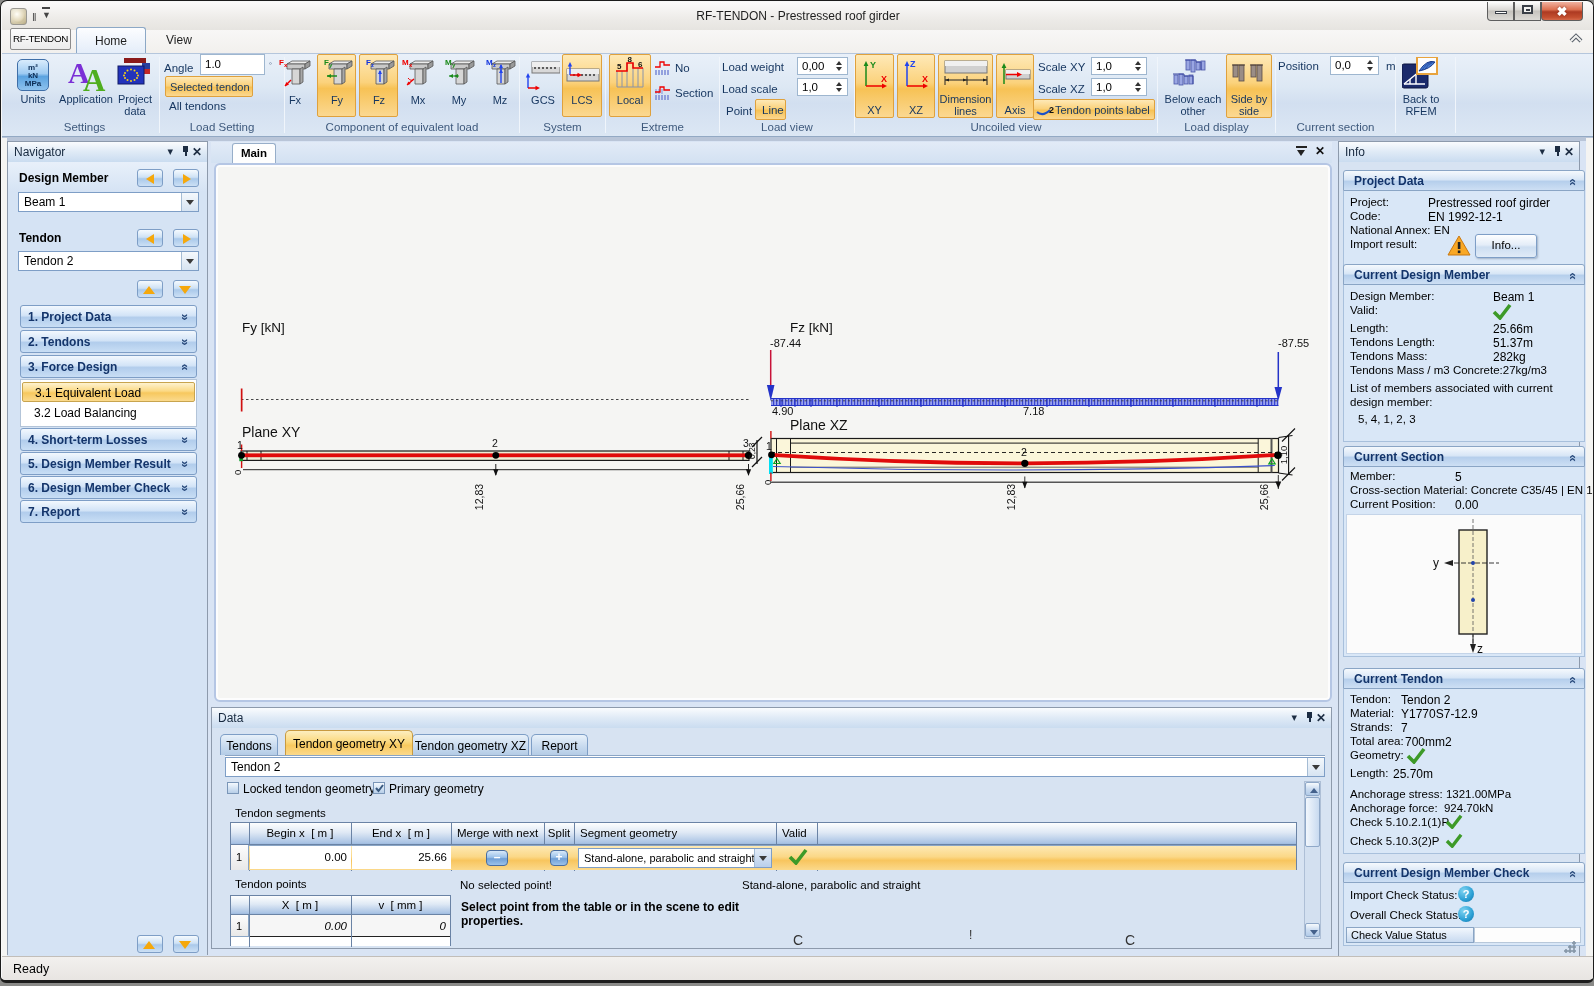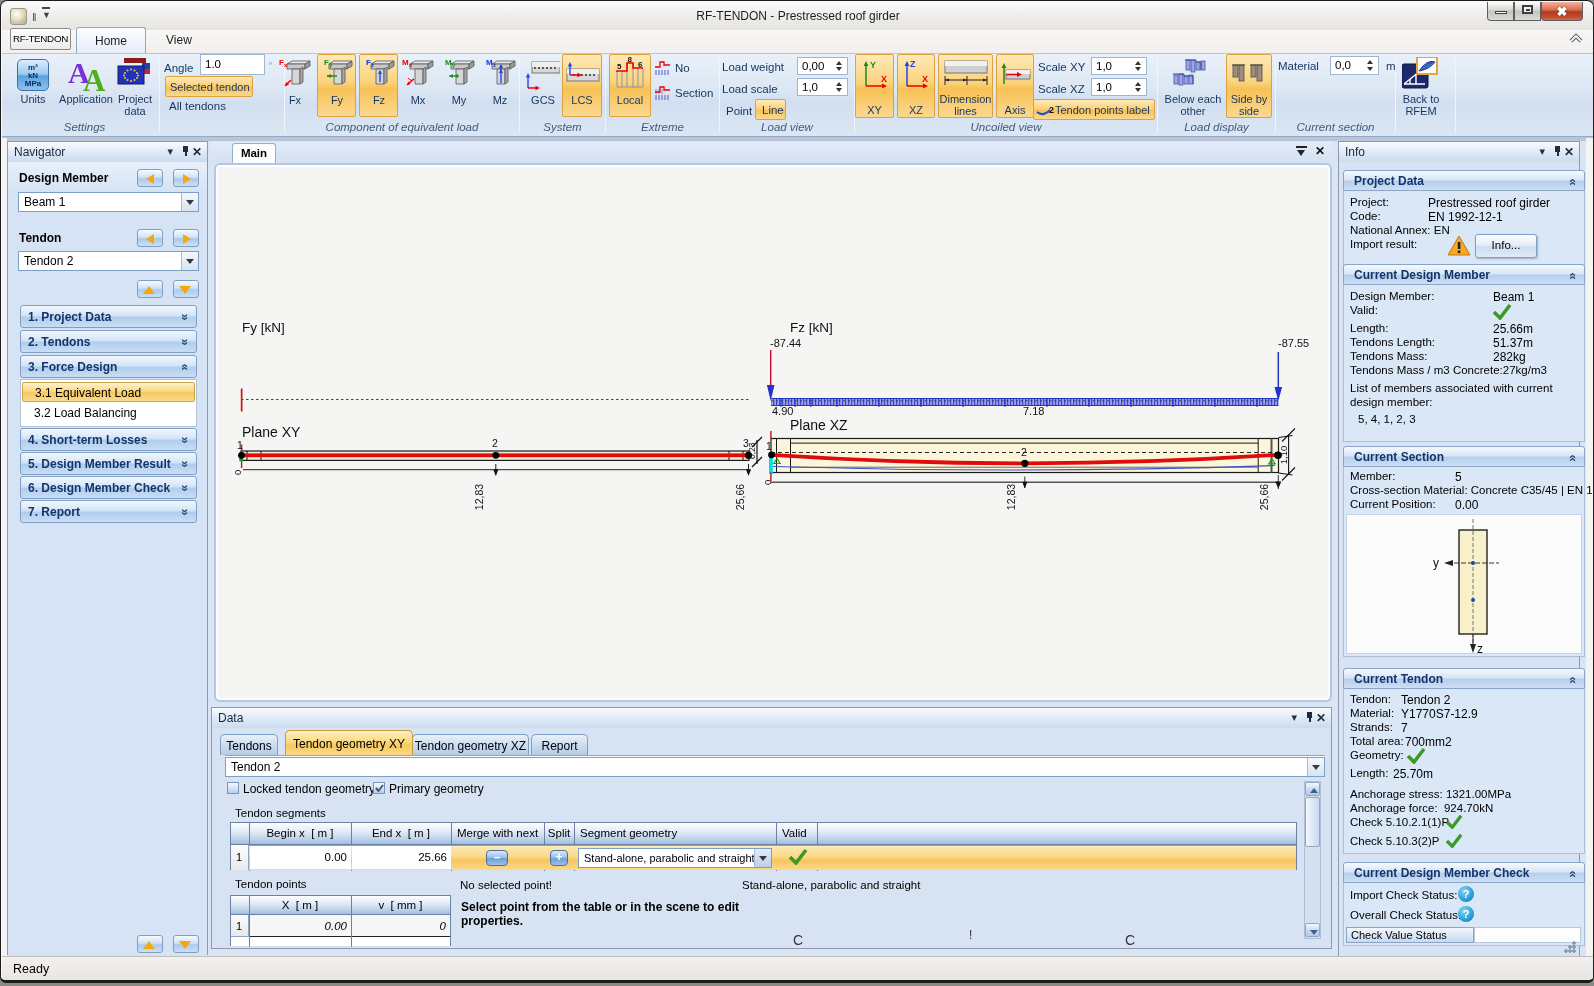--- a/index.html
+++ b/index.html
@@ -16,21 +16,21 @@
 .winbtn{position:absolute;top:1px;height:19px;border:1px solid #5e5e5e;border-top:none;background:linear-gradient(#fdfdfd,#d9d7d3 45%,#c6c3be 50%,#dcdad6);}
 .winbtn.close{background:linear-gradient(#f0b2a0,#dd7152 42%,#ad3a22 55%,#c44f30 85%,#d4694a);}
 .winbtn span{position:absolute;left:0;top:0;width:100%;text-align:center;font-size:10px;color:#222;}
 
 #tabrow{position:absolute;left:1px;top:29px;width:1592px;height:29px;background:linear-gradient(#f8f7f6,#f0eeeb);}
 #apptab{position:absolute;left:8px;top:-2px;width:61px;height:22px;border:1px solid #8b8b8b;background:linear-gradient(#fdfdfd,#ececec);font-size:9.8px;letter-spacing:-0.3px;text-align:center;line-height:20px;border-radius:2px;}
 .rtab{position:absolute;top:-3px;height:26px;line-height:26px;padding:0 18px;font-size:12px;color:#1e1e1e;}
 .rtab.active{background:linear-gradient(#fcfdff,#f0f5fc 50%,#e4edf9);border:1px solid #8ca8c6;border-bottom:none;border-radius:3px 3px 0 0;}
 
 #ribbon{position:absolute;left:1px;top:52px;width:1592px;height:84px;background:linear-gradient(#e9f0f9,#dde8f4 40%,#d2dff0 60%,#dce7f4);border-top:1px solid #b5c6dc;border-bottom:1px solid #93a9c4;}
-.grp{position:absolute;top:0;height:82px;font-style:italic;}
+.grp{position:absolute;top:0;height:82px;}
 .gsep{position:absolute;top:3px;width:1px;height:76px;background:linear-gradient(#cfdbe9,#a9bcd3 50%,#cfdbe9);border-right:1px solid #f0f5fb;}
 .glabel{position:absolute;bottom:3px;width:100%;text-align:center;font-size:11.5px;color:#3f5a7d;}
 .ribtn-label{position:absolute;width:100%;text-align:center;font-size:11px;color:#15355f;}
 .obtn{background:linear-gradient(#fee9b7,#fbd27c 45%,#f7c255 55%,#fbd891);border:1px solid #dfa13d;border-radius:2px;}
 .otext{white-space:nowrap;overflow:hidden;background:linear-gradient(#fee9b7,#fbd27c 45%,#f7c255 55%,#fbd891);border:1px solid #dfa13d;border-radius:2px;font-size:11.5px;color:#17375e;}
 .spinbox{position:absolute;background:#fff;border:1px solid #9eb6cf;font-size:11.5px;color:#000;}
 .spinbox .val{position:absolute;left:4px;top:2px;}
 .spinarr{position:absolute;right:1px;top:0;width:13px;height:100%;}
 .spinarr:before{content:"";position:absolute;left:3px;top:3px;border-left:3.5px solid transparent;border-right:3.5px solid transparent;border-bottom:4px solid #333;}
 .spinarr:after{content:"";position:absolute;left:3px;bottom:3px;border-left:3.5px solid transparent;border-right:3.5px solid transparent;border-top:4px solid #333;}
@@ -131,20 +131,23 @@
           <circle cx="17.5" cy="23" r="1"></circle>
           <circle cx="20" cy="21" r="1"></circle>
           <circle cx="21" cy="18.5" r="1"></circle>
           <circle cx="20" cy="16" r="1"></circle>
           <circle cx="17.5" cy="13.5" r="1"></circle>
         </g>
       </svg>
     <div class="ribtn-label" style="left:110px;top:39px;width:46px;">Project<br>data</div>
     <div class="gsep" style="left:157px;"></div>
 
+    <div class="grp" style="left:158px;width:124px;">
+        <div class="glabel">Load Setting</div>
+      </div>
     <div class="riblabel" style="left:162px;top:8px;text-align:right;">Angle</div>
     <div class="spinbox" style="left:198px;top:0px;width:65px;height:21px;">
         <span class="val" style="top:3px;">1.0</span>
       </div>
     <div class="riblabel" style="left:267px;top:5px;font-size:8px;">◦</div>
     <div class="otext" style="position:absolute;left:163px;top:22px;width:88px;height:21px;padding:4px 0 0 4px;font-size:11px;">Selected tendon</div>
     <div class="riblabel" style="left:167px;top:46px;">All tendons</div>
     <div class="gsep" style="left:282px;"></div>
 
     <div class="grp" style="left:283px;width:234px;">
@@ -200,21 +203,21 @@
     <div class="gsep" style="left:1155px;"></div>
 
     <div class="grp" style="left:1156px;width:117px;">
         <div class="glabel">Load display</div>
       </div>
     <div class="gsep" style="left:1273px;"></div>
 
     <div class="grp" style="left:1274px;width:119px;">
         <div class="glabel">Current section</div>
       </div>
-    <div class="riblabel" style="left:1276px;top:6px;">Material</div>
+    <div class="riblabel" style="left:1276px;top:6px;">Position</div>
     <div class="spinbox" style="left:1328px;top:2px;width:49px;height:19px;">
         <span class="val">0,0</span>
         <span class="spinarr"></span>
       </div>
     <div class="riblabel" style="left:1384px;top:6px;">m</div>
     <div class="gsep" style="left:1393px;"></div>
     <div class="gsep" style="left:1453px;"></div>
     <svg width="0" height="0" style="position:absolute;">
         <defs>
       <g id="tbeam">

